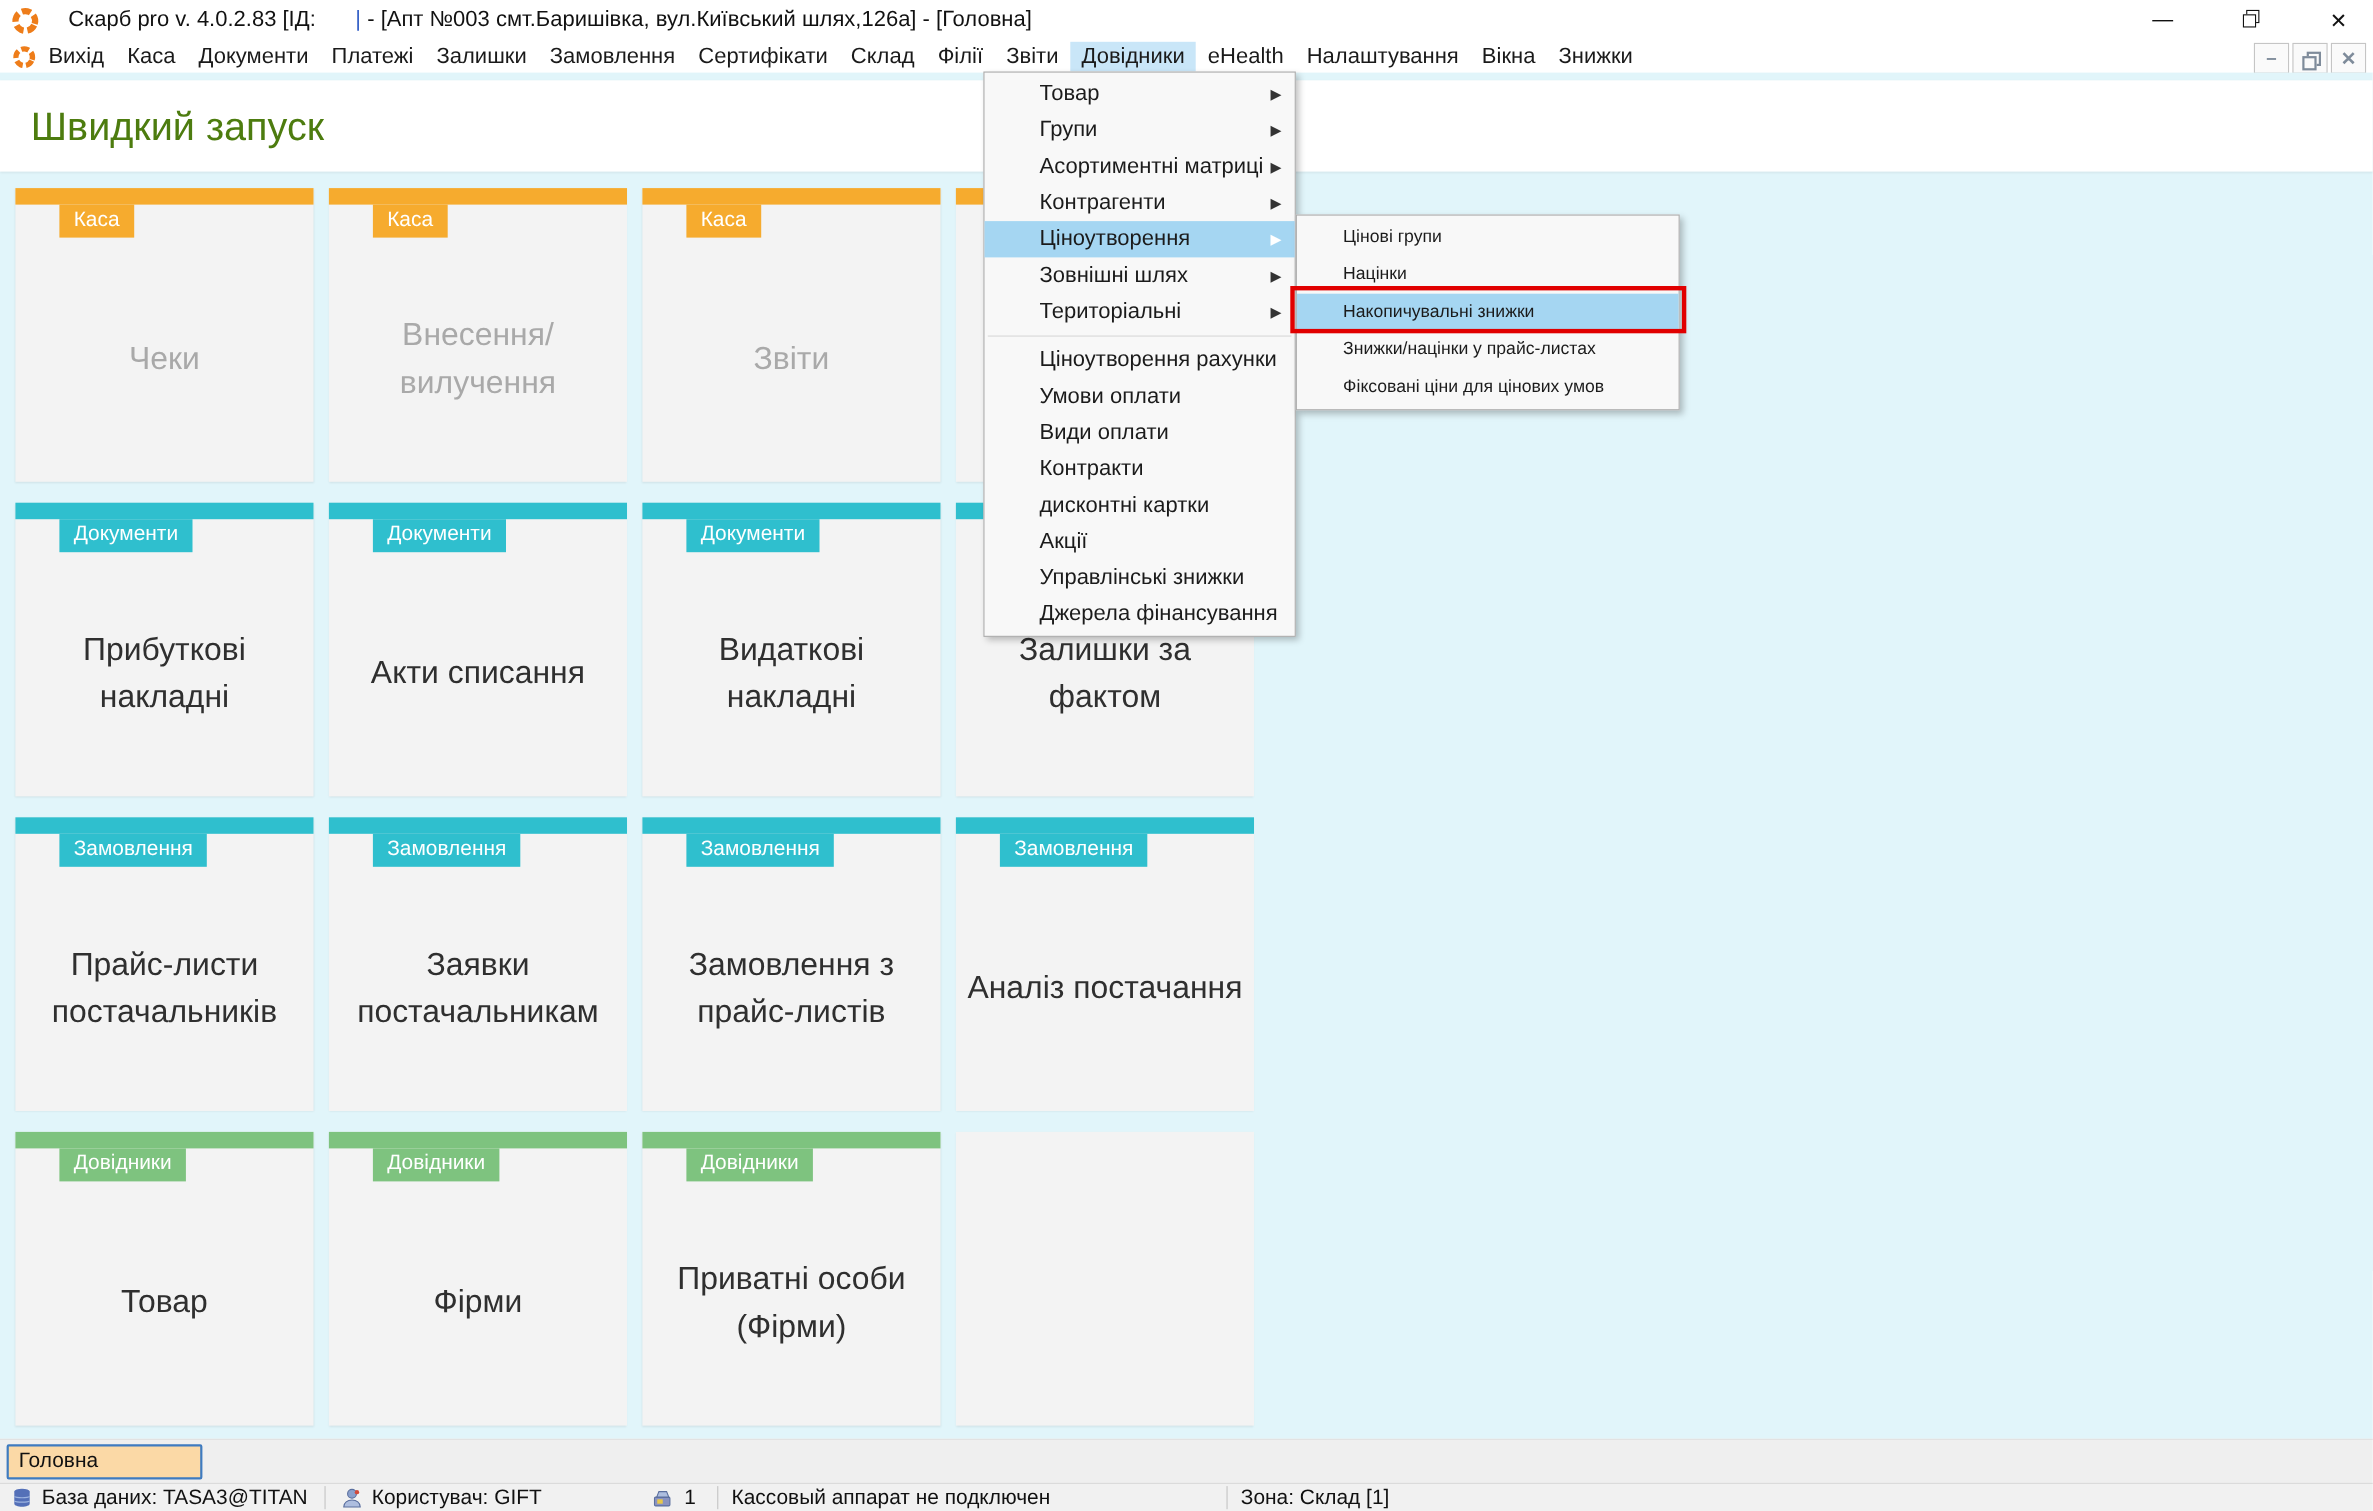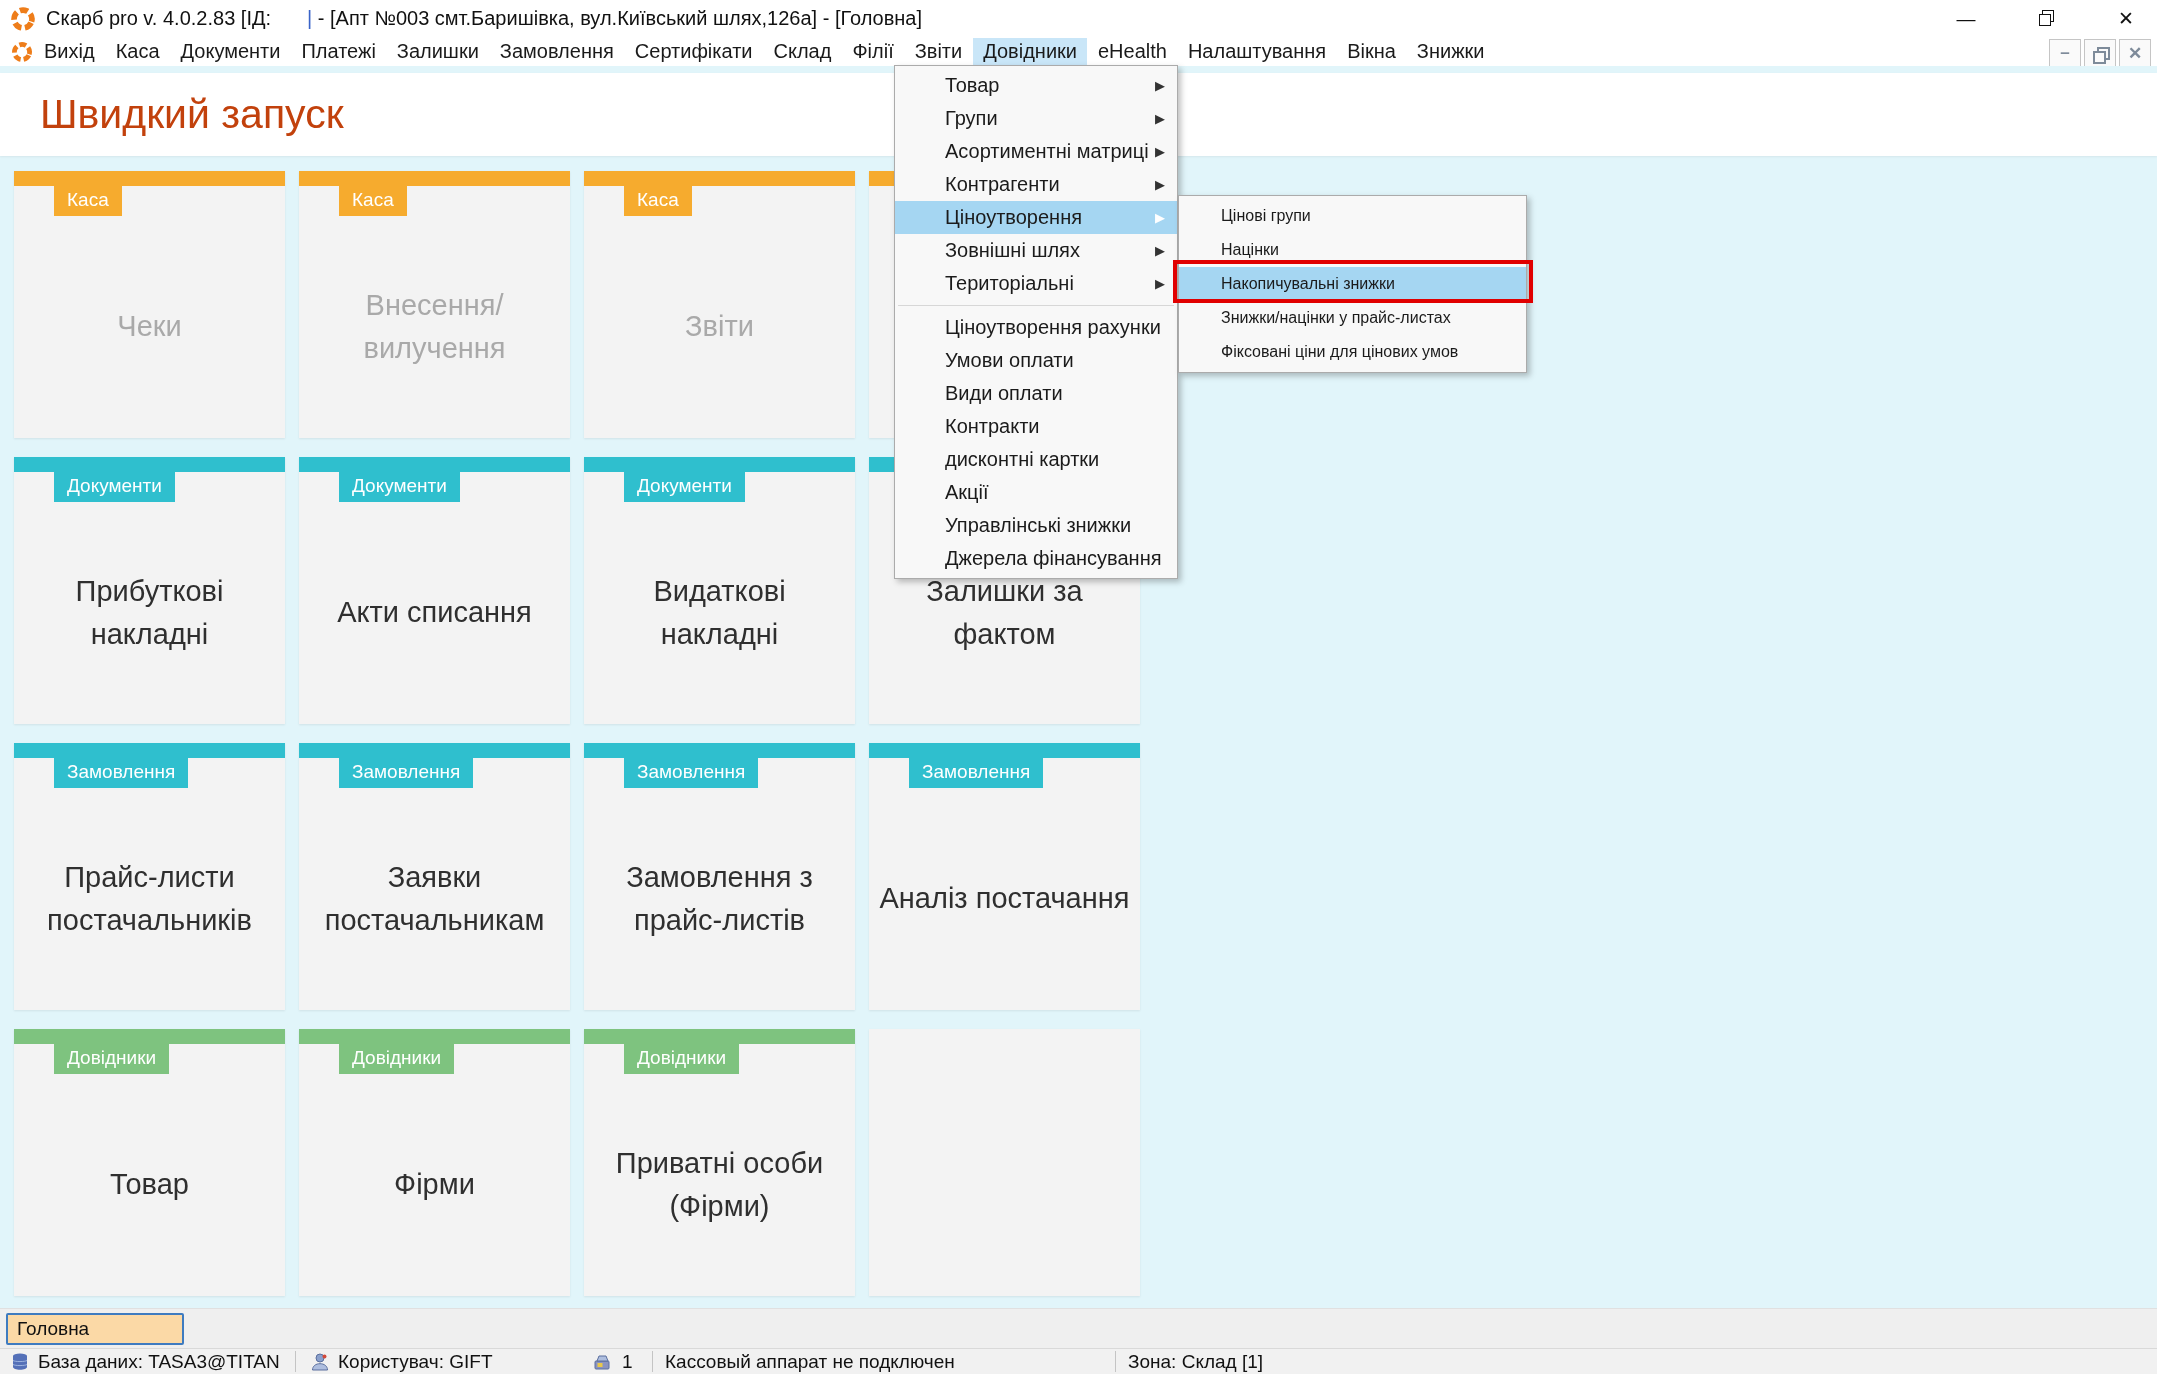--- a/index.html
+++ b/index.html
@@ -1,21 +1,21 @@
 <!DOCTYPE html>
 <html><head>
 <meta charset="utf-8">
 <style>
   * { margin:0; padding:0; box-sizing:border-box; }
   html,body { width:2157px; height:1374px; overflow:hidden;
     font-family:"Liberation Sans", sans-serif; background:#fff; }
 
   
   .titlebar { position:absolute; left:0; top:0; width:2157px; height:37px;
-    background:#fff; display:flex; align-items:center; }
+    background:#fff; display:flex; align-items:center;gap:16px; }
   .app-icon { width:26px; height:26px; margin-left:10px; flex:0 0 auto; }
   .title-text { margin-left:10px; font-size:20px; color:#111; white-space:nowrap; }
   .title-gap { display:inline-block; width:36px; }
   .title-cursor { color:#3a64c8; }
   .win-controls { position:absolute; right:18px; top:0; height:37px;
     display:flex; align-items:center; gap:54px; }
   .wbtn { font-size:19px; color:#111; font-weight:300; cursor:default;
     width:26px; text-align:center; }
   .restore-shape { position:relative; display:inline-block; width:15px; height:15px; }
   .restore-shape::before { content:""; position:absolute; left:3px; top:0;
@@ -39,21 +39,21 @@
     width:9px; height:9px; border:2px solid #7e8b9a; background:#fafafa; }
   .mdi-restore::after { content:""; position:absolute; left:0; top:4px;
     width:9px; height:9px; border:2px solid #7e8b9a; background:#fafafa; }
 
   
   .main { position:absolute; left:0; top:66px; width:2157px; height:1242px;
     background:#e1f5fa; }
   .qheader { position:absolute; left:0; top:7px; width:2157px; height:83px;
     background:#fff; box-shadow:0 1px 2px rgba(0,0,0,0.06);
     display:flex; align-items:center; }
-  .qheader h1 { margin-left:40px; font-size:41px; font-weight:400; color:#c2410c; }
+  .qheader h1 { margin-left:28px; font-size:36px; font-weight:400; color:#4d7c0f; }
 
   .grid { position:absolute; left:14px; top:105px;
     display:grid; grid-template-columns:repeat(4, 271px);
     grid-auto-rows:267px; gap:19px 14px; }
   .tile { background:#f3f3f3; display:flex; flex-direction:column;
     box-shadow:0 1px 2px rgba(0,0,0,0.08); cursor:pointer; }
   .tile .strip { height:15px; width:100%; }
   .tile .badge { align-self:flex-start; margin-left:40px; padding:3px 13px 5px;
     font-size:19px; color:#fff; }
   .tile .label { flex:1; display:flex; align-items:center; justify-content:center;

